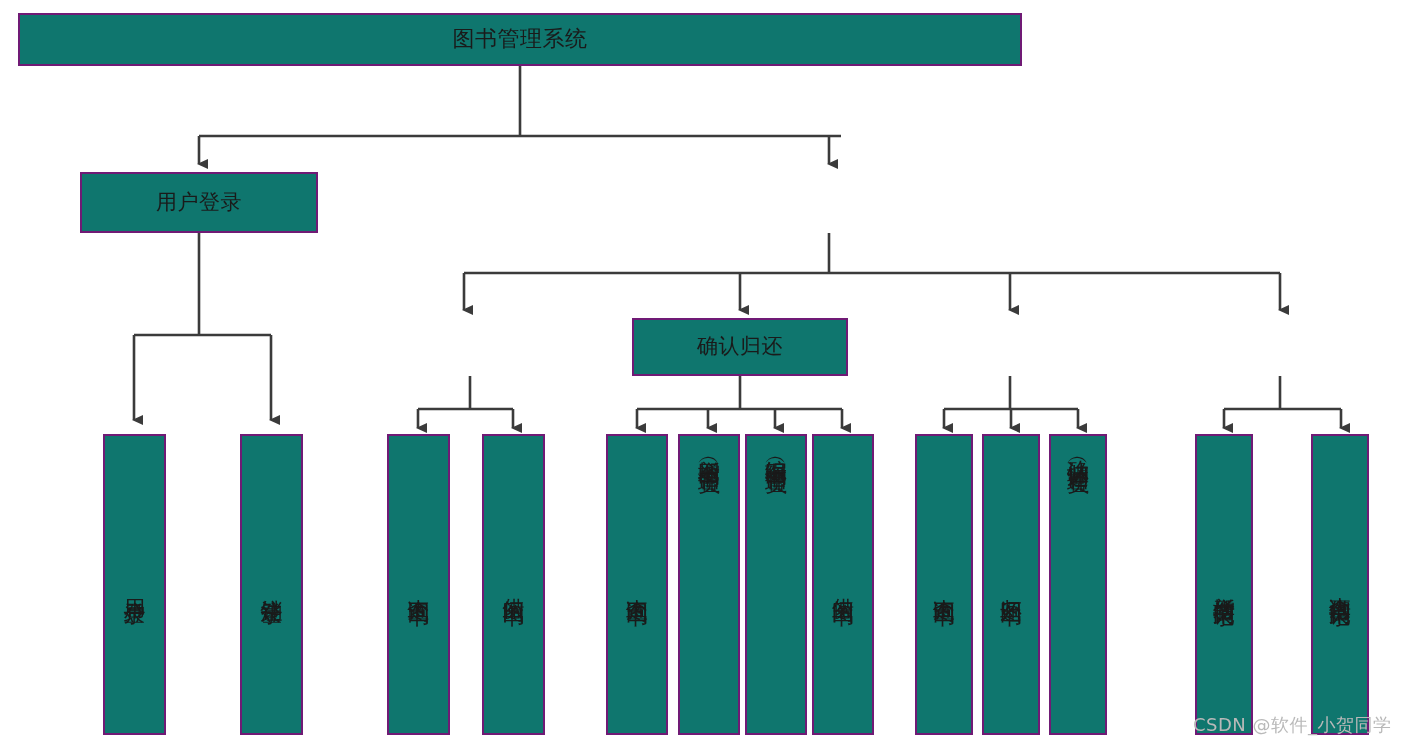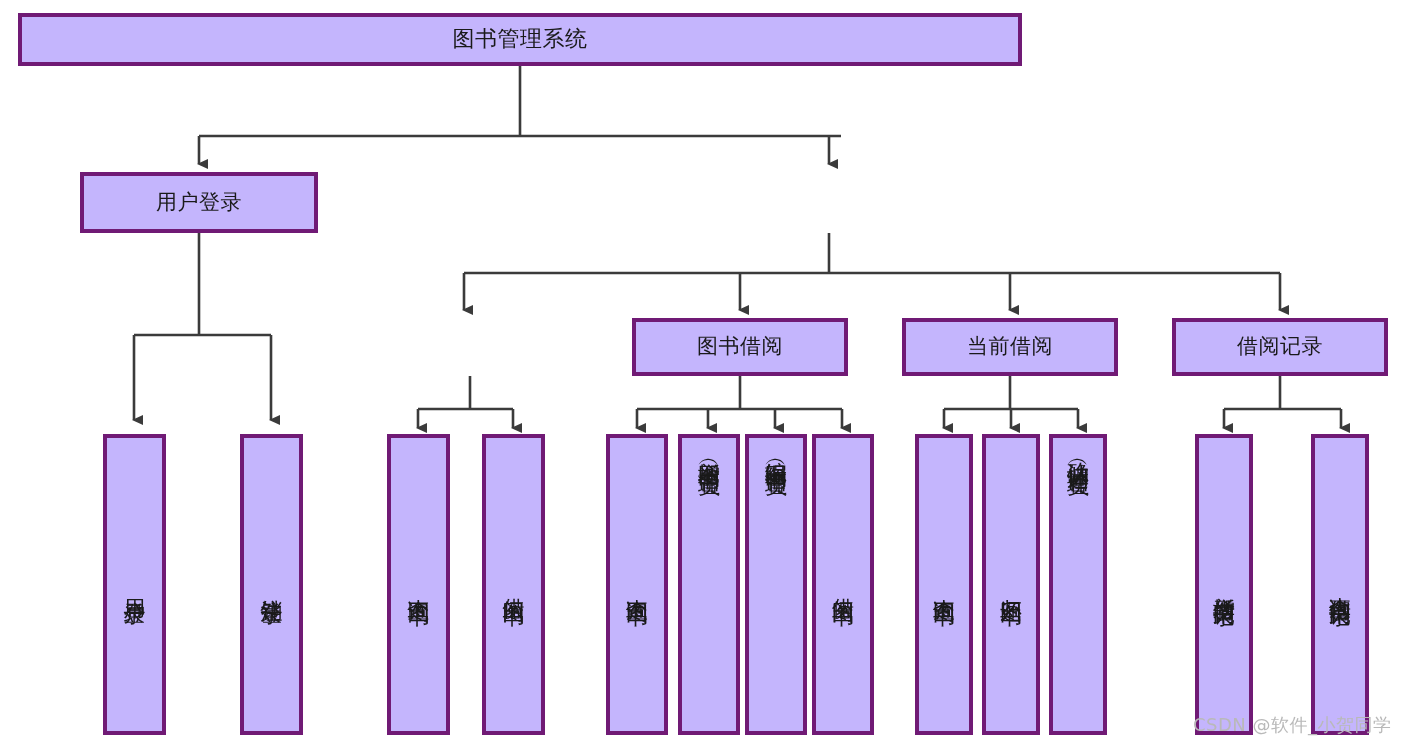--- a/index.html
+++ b/index.html
@@ -21,22 +21,22 @@
     position: absolute;
     left: 0;
     top: 0;
     width: 1405px;
     height: 747px;
     pointer-events: none;
   }
   .node {
     position: absolute;
     box-sizing: border-box;
-    border: 4px solid #701a75;
-    background: #c4b5fd;
+    border: 2px solid #701a75;
+    background: #0f766e;
     display: flex;
     align-items: center;
     justify-content: center;
     color: #1a1a1a;
   }
   .node .lbl {
     display: block;
     text-align: center;
     letter-spacing: 0.5px;
   }
@@ -134,27 +134,21 @@
 
   <div class="node horiz root" style="left:18px; top:13px; width:1004px; height:53px;">
     <span class="lbl">图书管理系统</span>
   </div>
 
   <div class="node horiz" style="left:80px; top:172px; width:238px; height:61px;">
     <span class="lbl">用户登录</span>
   </div>
 
   <div class="node horiz" style="left:632px; top:318px; width:216px; height:58px;">
-    <span class="lbl">图书借阅</span>
-  </div>
-  <div class="node horiz" style="left:902px; top:318px; width:216px; height:58px;">
-    <span class="lbl">当前借阅</span>
-  </div>
-  <div class="node horiz" style="left:1172px; top:318px; width:216px; height:58px;">
-    <span class="lbl">借阅记录</span>
+    <span class="lbl">确认归还</span>
   </div>
 
   <div class="node vert mid" style="left:103px; top:434px; width:63px; height:301px;">
     <span class="lbl">用户登录</span>
   </div>
   <div class="node vert mid" style="left:240px; top:434px; width:63px; height:301px;">
     <span class="lbl">注销登录</span>
   </div>
 
   <div class="node vert mid" style="left:387px; top:434px; width:63px; height:301px;">

